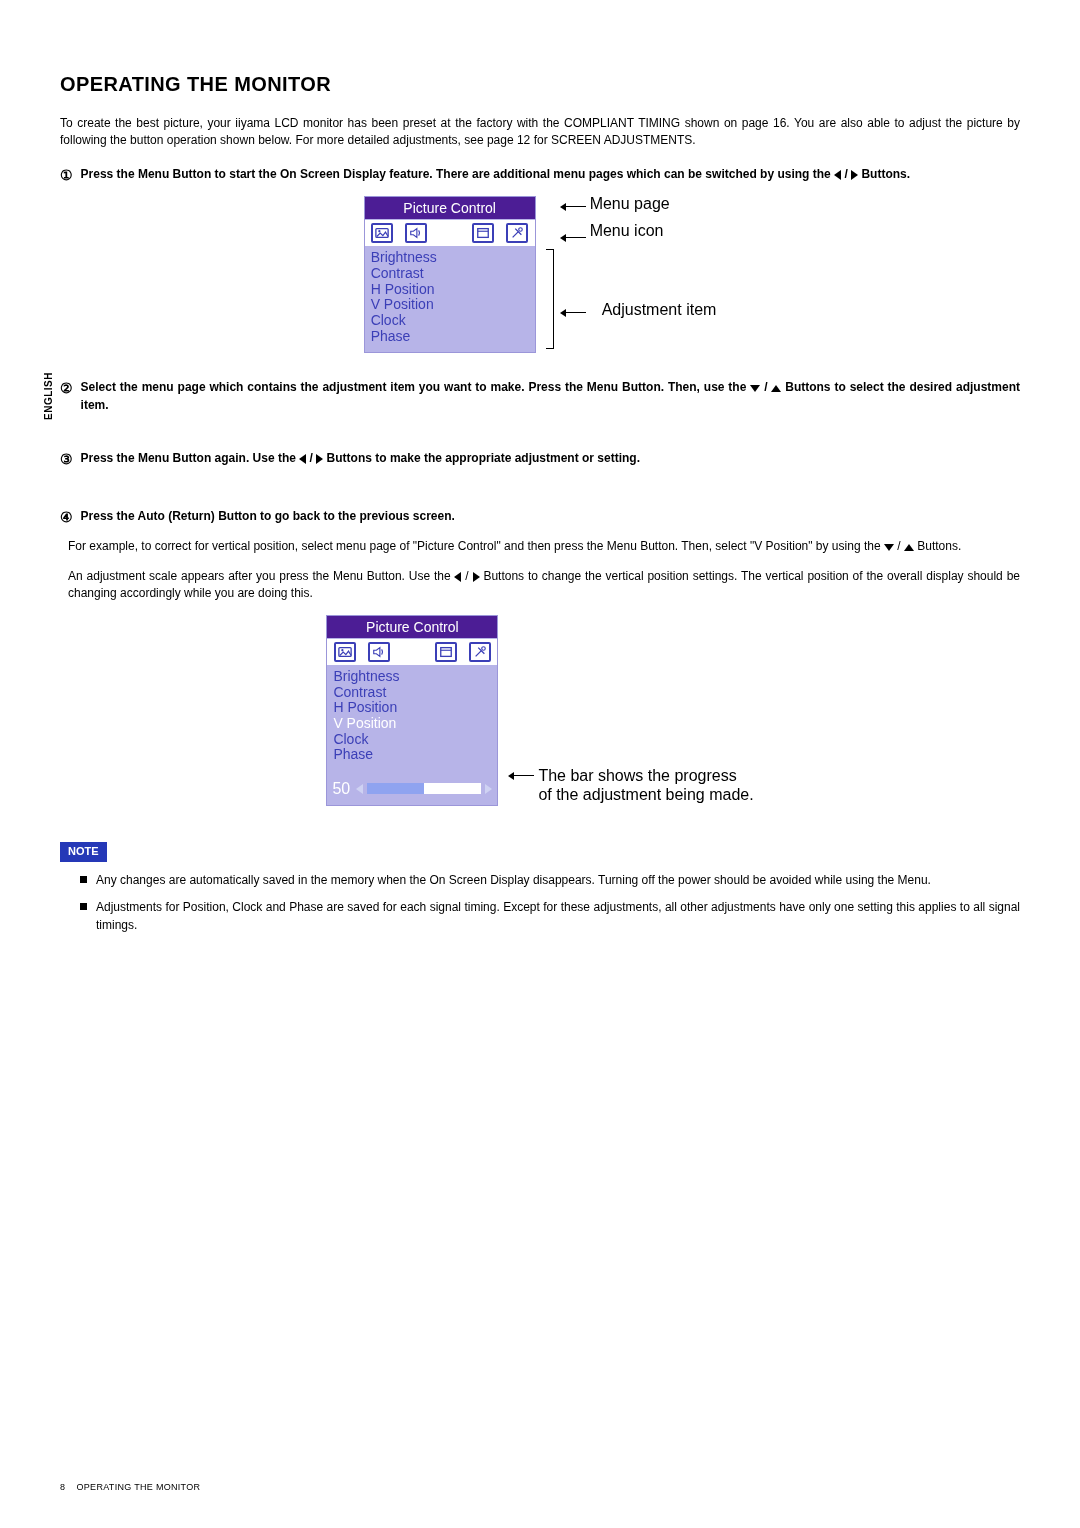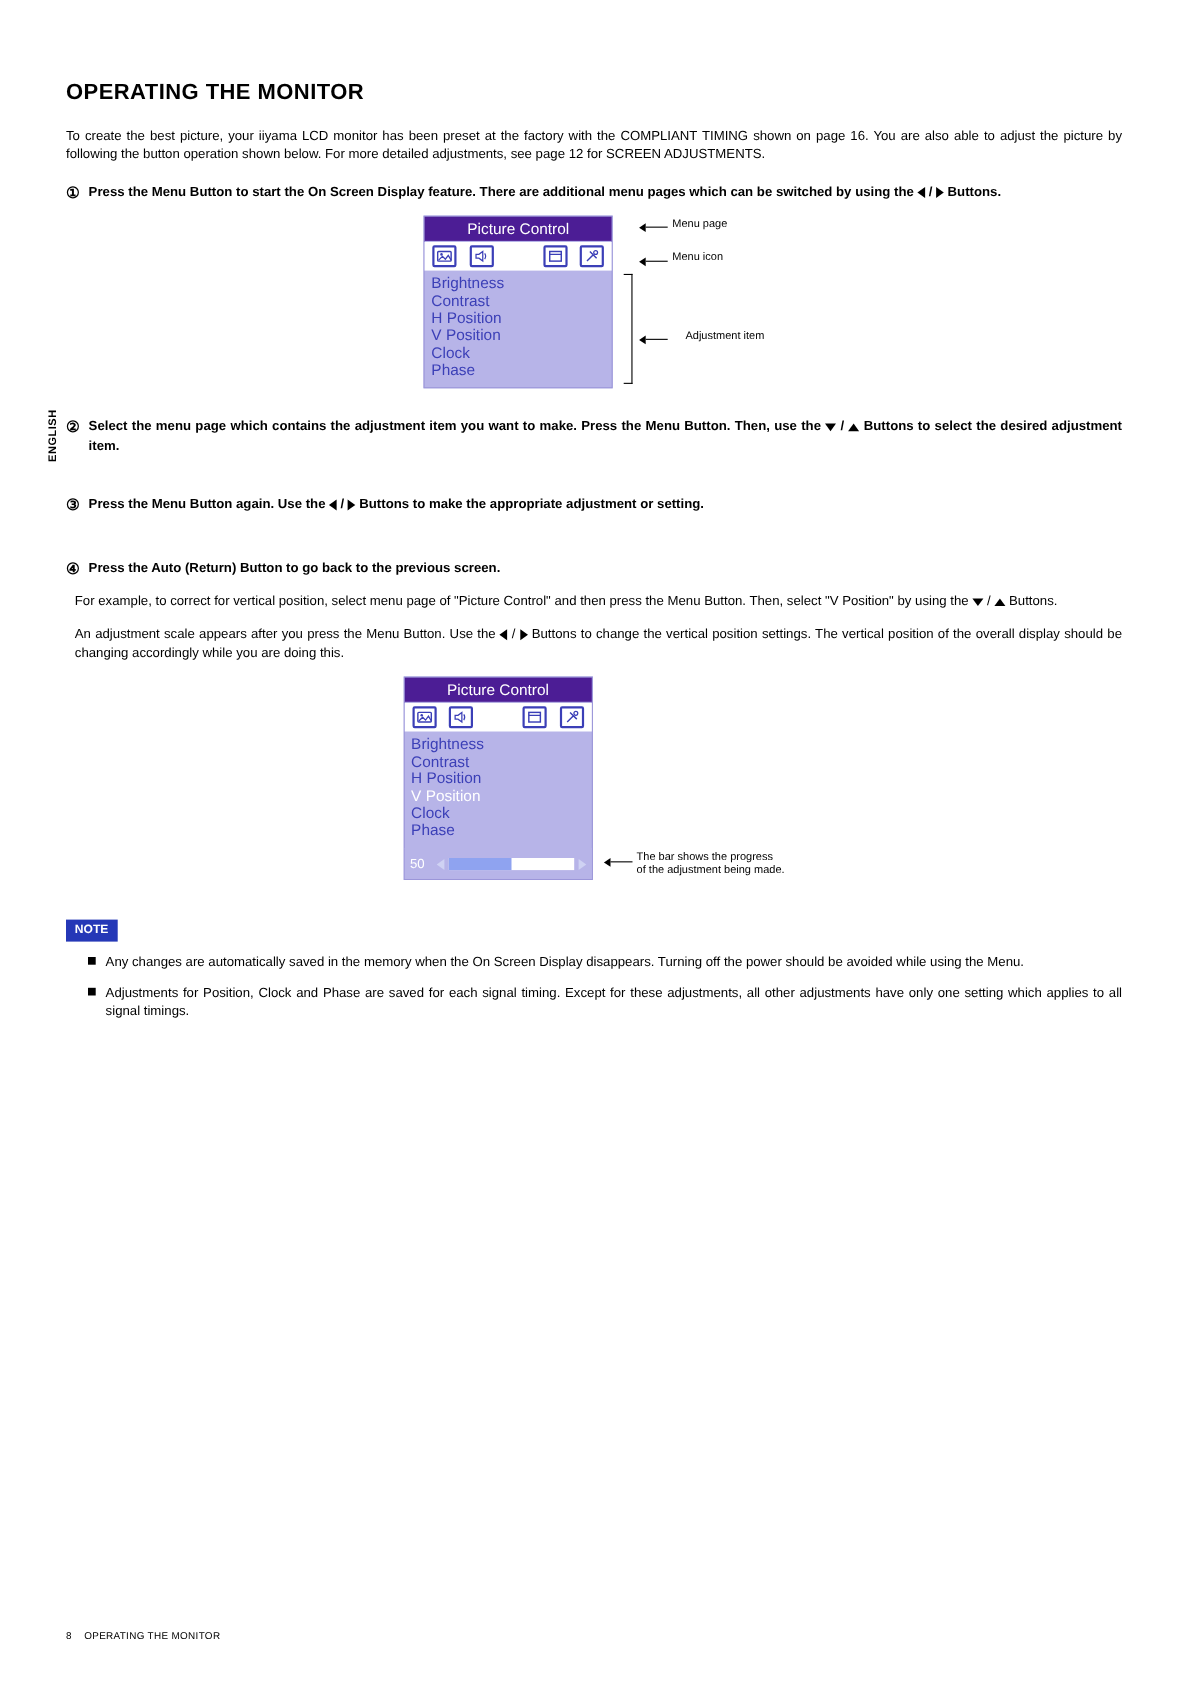--- a/index.html
+++ b/index.html
@@ -85,35 +85,35 @@
   }
   .osd-items .sel { color:#fff; }
   .osd-bar-row {
     background:#b7b4e8;
     border-top:1px solid #b7b4e8;
     padding:5px 5px;
     display:flex;
     align-items:center;
     gap:4px;
   }
-  .osd-bar-row .val{ color:#fff; font-size:12px; width:20px;}
+  .osd-bar-row .val{ color:#fff; font-size:16px; width:20px;}
   .osd-bar {
     flex:1; height:11px; background:#fff; position:relative;
   }
   .osd-bar-fill{
     position:absolute; left:0; top:0; bottom:0;
     background:#8fa3f0;
     width:50%;
   }
   .tri {
     width:0;height:0;border-top:5px solid transparent;border-bottom:5px solid transparent;
   }
   .tri.l{border-right:7px solid #cfd2f3;}
   .tri.r{border-left:7px solid #cfd2f3;}
-  .anno-col { font-size:10px; line-height:1.2; }
+  .anno-col { font-size:16px; line-height:1.2; }
   .arrow-l {
     display:inline-block;
     position:relative;
     width:26px; height:10px;
   }
   .arrow-l::before{
     content:"";
     position:absolute; left:0; top:4px;
     width:0;height:0;
     border-top:4px solid transparent;
@@ -335,21 +335,21 @@
           <span>of the adjustment being made.</span>
         </span>
       </div>
     </div>
   </div>
 </div>
 
 <div class="note-badge">NOTE</div>
 <ul class="notes">
   <li>Any changes are automatically saved in the memory when the On Screen Display disappears. Turning off the power should be avoided while using the Menu.</li>
-  <li>Adjustments for Position, Clock and Phase are saved for each signal timing. Except for these adjustments, all other adjustments have only one setting which applies to all signal timings.</li>
+  <li>Adjustments for Position, Clock and Phase are saved for each signal timing. Except for these adjustments, all other adjustments have only one setting this applies to all signal timings.</li>
 </ul>
 
 <div class="footer">
   <span>8</span>&nbsp;&nbsp;&nbsp;
   <span>OPERATING THE MONITOR</span>
 </div>
 
 
 
 

